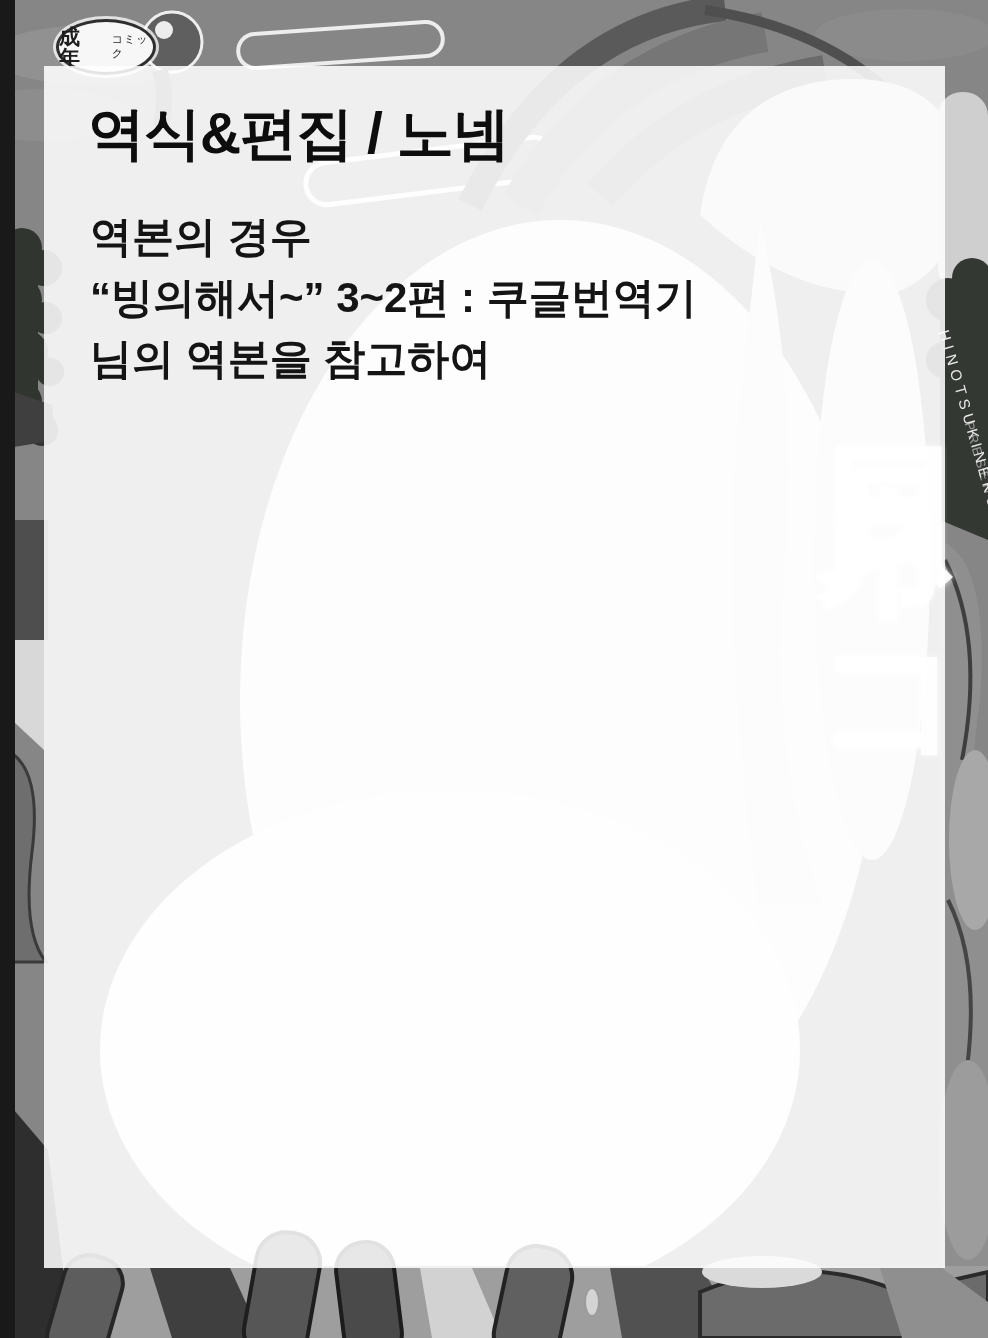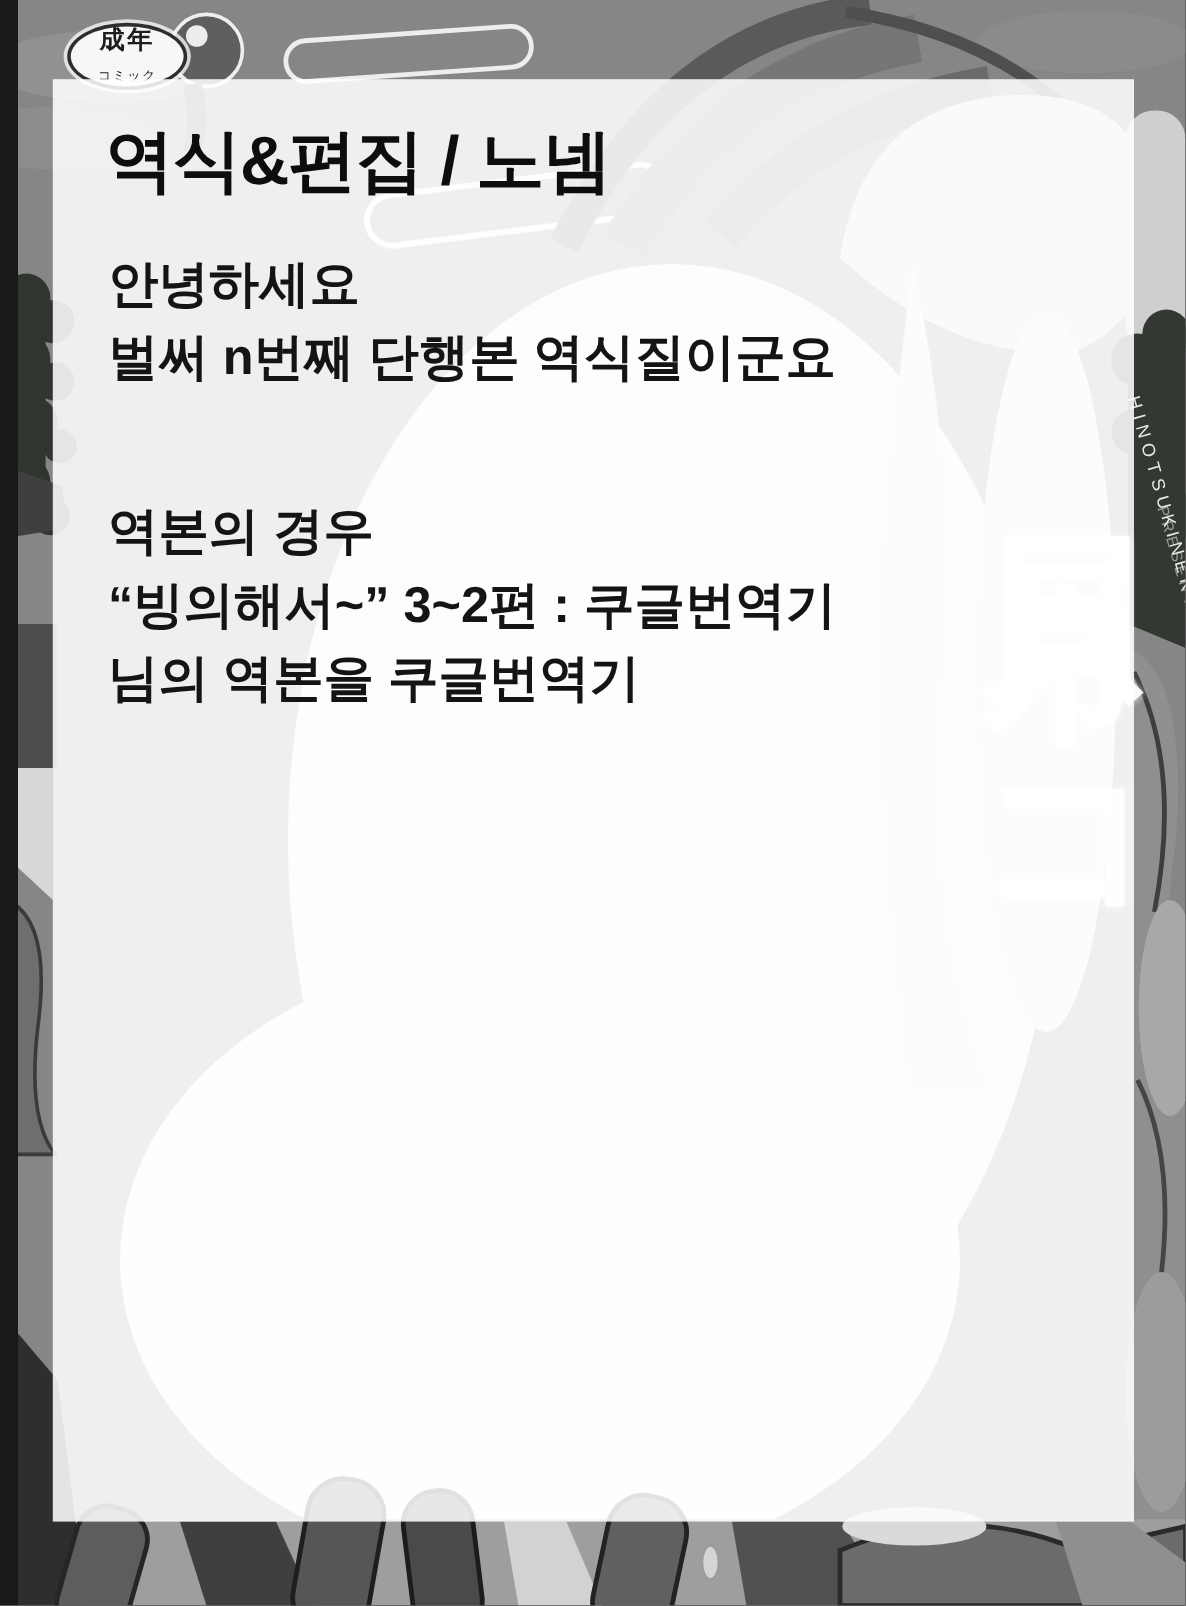--- a/index.html
+++ b/index.html
@@ -21,21 +21,21 @@
     position:absolute; z-index:1; white-space:nowrap;
     color:#e8e8e8; transform-origin:left top;
     font-family:"Liberation Sans", sans-serif;
   }
   .credit-1 { left:952px; top:328px; font-size:15px; letter-spacing:5px; transform:rotate(74deg); }
   .credit-2 { left:976px; top:420px; font-size:13px; letter-spacing:4px; transform:rotate(74deg); opacity:0.55; }
 
   .badge {
     position:absolute; left:56px; top:19px; width:94px; height:50px; z-index:2;
     background:#f7f7f7; border:3px solid #2e2e2e; border-radius:50%;
-    display:flex; flex-direction:column; align-items:center; justify-content:center;
+    display:flex; flex-direction:row; align-items:center; justify-content:center;
     box-shadow:0 0 0 3px rgba(255,255,255,0.75);
     gap:14px;
   }
   .badge-main { font-size:21px; font-weight:bold; color:#1d1d1d; line-height:1; letter-spacing:2px; }
   .badge-sub  { font-size:11px; font-weight:normal; color:#1d1d1d; line-height:1.25; letter-spacing:1px; }
 
   .overlay {
     position:absolute; left:44px; top:66px; width:901px; height:1202px; z-index:3;
     background:rgba(255,255,255,0.87);
   }
@@ -163,25 +163,21 @@
     <span class="badge-main">成年</span>
     <span class="badge-sub">コミック</span>
   </div>
 
   <div class="overlay"></div>
 
   <div class="content">
     <h1 class="title">역식&amp;편집 / 노넴</h1>
 
     <div class="bodytext">
-      <div class="para gap-large">
-        <div class="line">안녕하세요</div>
-        <div class="line">벌써 n번째 단행본 역식질이군요</div>
-      </div>
       <div class="para gap-small">
         <div class="line">역본의 경우</div>
         <div class="line">“빙의해서~” 3~2편 : 쿠글번역기</div>
-        <div class="line">님의 역본을 쿠글번역기</div>
+        <div class="line">님의 역본을 참고하여</div>
       </div>
     </div>
   </div>
 
 </div>
 
 </body></html>

